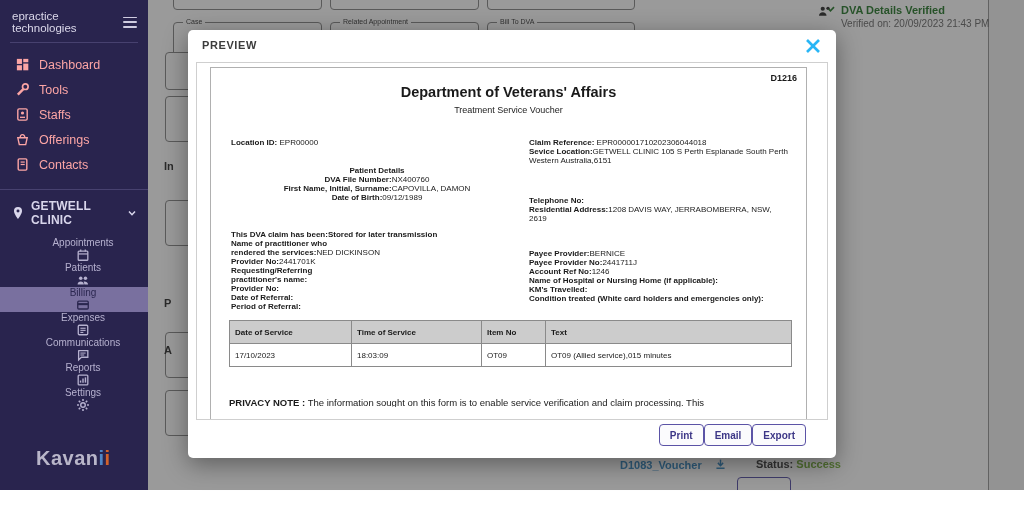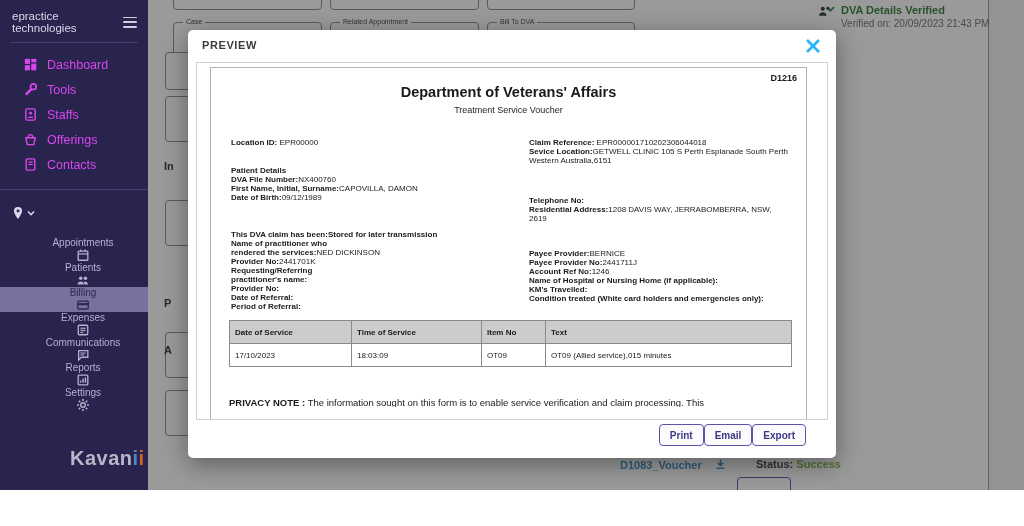--- a/index.html
+++ b/index.html
@@ -6,29 +6,29 @@
   #app{position:relative;width:1024px;height:526px;background:#fff;
        font-family:"Liberation Sans",sans-serif;overflow:hidden;}
 
   
   .sidebar{position:absolute;left:0;top:0;width:148px;height:490px;background:#29244e;color:#b6b1cf;}
   .brand{display:flex;align-items:center;justify-content:space-between;padding:10px 11px 8px 12px;}
   .brand-label{font-size:11.5px;color:#dbd8ea;}
   .burger{width:15px;height:11px;display:flex;flex-direction:column;justify-content:space-between;cursor:pointer;}
   .burger i{display:block;height:1.6px;background:#cfcce0;border-radius:1px;}
   .sdiv{border-bottom:1px solid #47416f;margin:0 0 9px 0;}
-  .nav-item{display:flex;align-items:center;gap:9px;height:25px;padding-left:23px;font-size:12.5px;cursor:pointer;color:#d946ef;}
+  .nav-item{display:flex;align-items:center;gap:9px;height:25px;padding-left:15px;font-size:12.5px;cursor:pointer;color:#fca5a5;}
   .nav-item svg{flex:0 0 auto;}
   .clinic-row{display:flex;align-items:center;height:28px;padding:0 10px 0 11px;margin-top:8px;font-size:12px;font-weight:bold;color:#d9d6ec;cursor:pointer;}
   .clinic-row .lbl{flex:1;margin-left:6px;letter-spacing:.2px;}
   .sub-item{display:flex;align-items:center;height:25px;padding:0 12px 0 30px;font-size:10px;cursor:pointer;color:#b6b1cf;flex-direction:column;}
   .sub-item .lbl{flex:1;}
   .sub-item.active{background:#79709f;color:#2b2750;}
   .logo{position:absolute;left:36px;bottom:20px;font-size:20px;font-weight:bold;letter-spacing:.5px;}
-  .logo .k{color:#b9b6c9;margin-left:34px;} .logo .i1{color:#4f86c6;} .logo .i2{color:#d2622a;}
+  .logo .k{color:#b9b6c9;} .logo .i1{color:#4f86c6;} .logo .i2{color:#d2622a;}
 
   
   .bgc{position:absolute;left:148px;top:0;width:876px;height:490px;background:#fff;overflow:hidden;}
   .tbox{position:absolute;top:-24px;height:32px;border:1px solid #8a8a8a;border-radius:4px;background:#fff;}
   .nfield{position:absolute;top:22px;height:40px;border:1px solid #8a8a8a;border-radius:4px;}
   .nfield>span{position:absolute;top:-5px;left:9px;font-size:7px;color:#3f3f3f;background:#fff;padding:0 3px;white-space:nowrap;}
   .frag{position:absolute;border:1px solid #8a8a8a;border-radius:4px;background:#fff;}
   .fragtxt{position:absolute;font-size:11px;font-weight:bold;color:#333;}
   .rpanel{position:absolute;left:840px;top:0;width:36px;height:490px;background:#f2f2f2;border-left:1px solid #9a9a9a;}
   .verified{position:absolute;left:670px;top:4px;display:flex;gap:6px;}
@@ -48,21 +48,21 @@
   .m-close{position:absolute;right:14px;top:7px;width:18px;height:18px;cursor:pointer;}
   .doc-wrap{position:absolute;left:8px;top:32px;width:630px;height:356px;border:1px solid #cfcfcf;overflow:hidden;background:#fff;}
   .page{position:absolute;left:13px;top:4px;width:595px;height:900px;border:1px solid #b0b0b0;background:#fff;color:#1a1a1a;}
   .doc-code{position:absolute;top:6px;right:9px;font-size:9px;font-weight:bold;}
   .doc-title{position:absolute;top:20px;left:0;width:100%;text-align:center;font-size:14.5px;font-weight:bold;}
   .doc-sub{position:absolute;top:38px;left:0;width:100%;text-align:center;font-size:9px;color:#222;}
   .doc{font-size:8px;line-height:9px;}
   .dl b{font-weight:bold;} .dl span{font-weight:normal;}
   .colL{position:absolute;left:20px;width:292px;}
   .colR{position:absolute;left:318px;width:260px;}
-  .g1{top:70px;} .g2{top:98px;} .g3{top:154px;margin-top:8px;}
+  .g1{top:70px;} .g2{top:98px;text-align:center;} .g3{top:154px;margin-top:8px;}
   .r1{top:70px;} .r2{top:128px;} .r3{top:181px;}
   table.svc{position:absolute;left:18px;top:252px;width:563px;border-collapse:collapse;font-size:8px;}
   table.svc th,table.svc td{border:1px solid #8a8a8a;text-align:left;padding:0 0 0 5px;height:22px;}
   table.svc th{background:#cccccc;font-weight:bold;}
   .c0{width:116px;} .c1{width:124px;} .c2{width:58px;}
   .privacy{position:absolute;left:18px;top:330px;width:560px;font-size:9.5px;color:#1a1a1a;white-space:nowrap;overflow:hidden;}
   .privacy b{font-weight:bold;}
   .m-foot{position:absolute;right:30px;bottom:12px;display:flex;}
   .mbtn{height:22px;padding:0 10px;border:1.5px solid #5b53a6;border-radius:4px;background:#fbfbfd;
         font-family:"Liberation Sans",sans-serif;font-size:10px;font-weight:bold;color:#3d3787;cursor:pointer;}
@@ -125,20 +125,21 @@
       <span>Contacts</span>
     </div>
 
     <div class="sdiv" style="margin-top:12px;"></div>
 
     <div class="clinic-row">
       <svg width="14" height="14" viewBox="0 0 16 16">
           <path d="M8 1.2a4.6 4.6 0 0 1 4.6 4.6C12.6 9.2 8 15 8 15S3.4 9.2 3.4 5.8A4.6 4.6 0 0 1 8 1.2z" fill="#d9d6ec"></path>
           <circle cx="8" cy="5.8" r="1.7" fill="#29244e"></circle>
         </svg>
+      <span class="lbl">GETWELL CLINIC</span>
       <svg width="12" height="12" viewBox="0 0 16 16">
           <polyline points="4,6 8,10.2 12,6" fill="none" stroke="#d9d6ec" stroke-width="2"></polyline>
         </svg>
     </div>
 
     <div style="margin-top:10px;">
       <div class="sub-item">
         <span class="lbl">Appointments</span>
         <svg width="14" height="14" viewBox="0 0 16 16">
             <rect x="2.5" y="3.5" width="11" height="10.5" rx="1" fill="none" stroke="currentColor" stroke-width="1.5"></rect>

